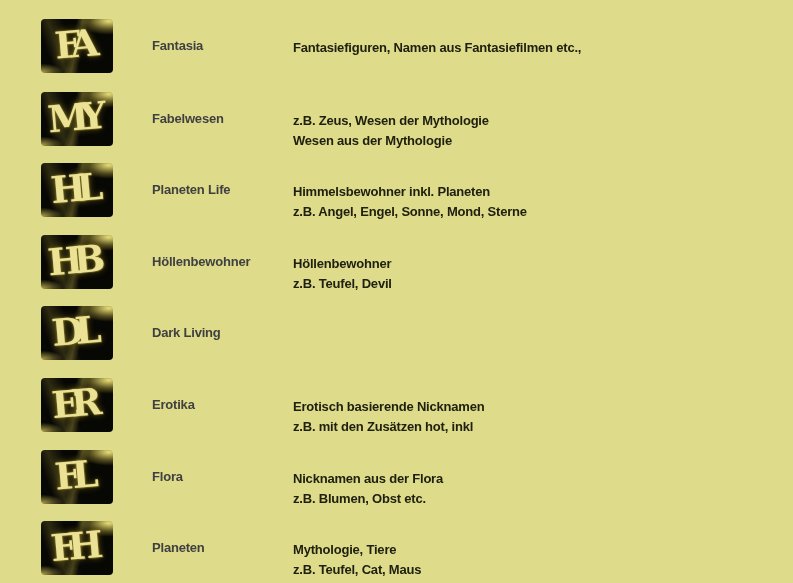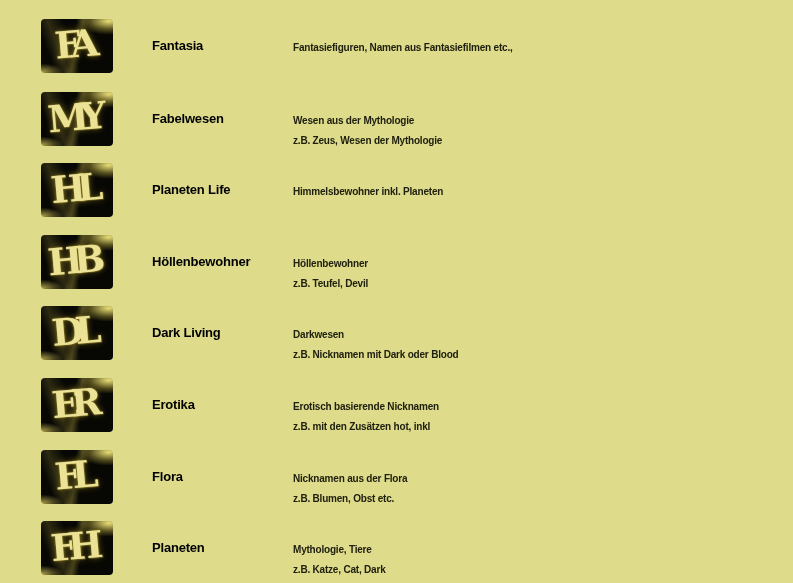--- a/index.html
+++ b/index.html
@@ -49,28 +49,28 @@
     text-shadow: 0 0 2px #9c8c30, 0 0 7px #6b5e18, 1px 1px 0 #3a330c;
     transform: rotate(-5deg) translateY(-2px);
   }
   .label {
     position: absolute;
     left: 152px;
     top: 19px;
     font-size: 13px;
     font-weight: bold;
     letter-spacing: -0.2px;
-    color: #000000;
+    color: #404040;
     white-space: nowrap;
   }
   .desc {
     position: absolute;
     left: 293px;
     top: 19px;
-    font-size: 10px;
+    font-size: 13px;
     font-weight: bold;
     letter-spacing: -0.2px;
     line-height: 20px;
     color: #20200f;
     white-space: nowrap;
   }
 </style>
 </head>
 <body>
 
@@ -83,55 +83,52 @@
     <div>Fantasiefiguren, Namen aus Fantasiefilmen etc.,</div>
   </div>
 </div>
 
 <div class="row" style="top:92px">
   <div class="icon">
     <span class="mono">MY</span>
   </div>
   <div class="label">Fabelwesen</div>
   <div class="desc">
+    <div>z.B. Zeus, Wesen der Mythologie</div>
     <div>Wesen aus der Mythologie</div>
-    <div>z.B. Zeus, Wesen der Mythologie</div>
   </div>
 </div>
 
 <div class="row" style="top:163px">
   <div class="icon">
     <span class="mono">HL</span>
   </div>
   <div class="label">Planeten Life</div>
   <div class="desc">
     <div>Himmelsbewohner inkl. Planeten</div>
+    <div>z.B. Angel, Engel, Sonne, Mond, Sterne</div>
   </div>
 </div>
 
 <div class="row" style="top:235px">
   <div class="icon">
     <span class="mono">HB</span>
   </div>
   <div class="label">Höllenbewohner</div>
   <div class="desc">
     <div>Höllenbewohner</div>
     <div>z.B. Teufel, Devil</div>
   </div>
 </div>
 
 <div class="row" style="top:306px">
   <div class="icon">
     <span class="mono">DL</span>
   </div>
   <div class="label">Dark Living</div>
-  <div class="desc">
-    <div>Darkwesen</div>
-    <div>z.B. Nicknamen mit Dark oder Blood</div>
-  </div>
 </div>
 
 <div class="row" style="top:378px">
   <div class="icon">
     <span class="mono">ER</span>
   </div>
   <div class="label">Erotika</div>
   <div class="desc">
     <div>Erotisch basierende Nicknamen</div>
     <div>z.B. mit den Zusätzen hot, inkl</div>
@@ -149,15 +146,15 @@
   </div>
 </div>
 
 <div class="row" style="top:521px">
   <div class="icon">
     <span class="mono">FH</span>
   </div>
   <div class="label">Planeten</div>
   <div class="desc">
     <div>Mythologie, Tiere</div>
-    <div>z.B. Katze, Cat, Dark</div>
+    <div>z.B. Teufel, Cat, Maus</div>
   </div>
 </div>
 
 </body></html>

